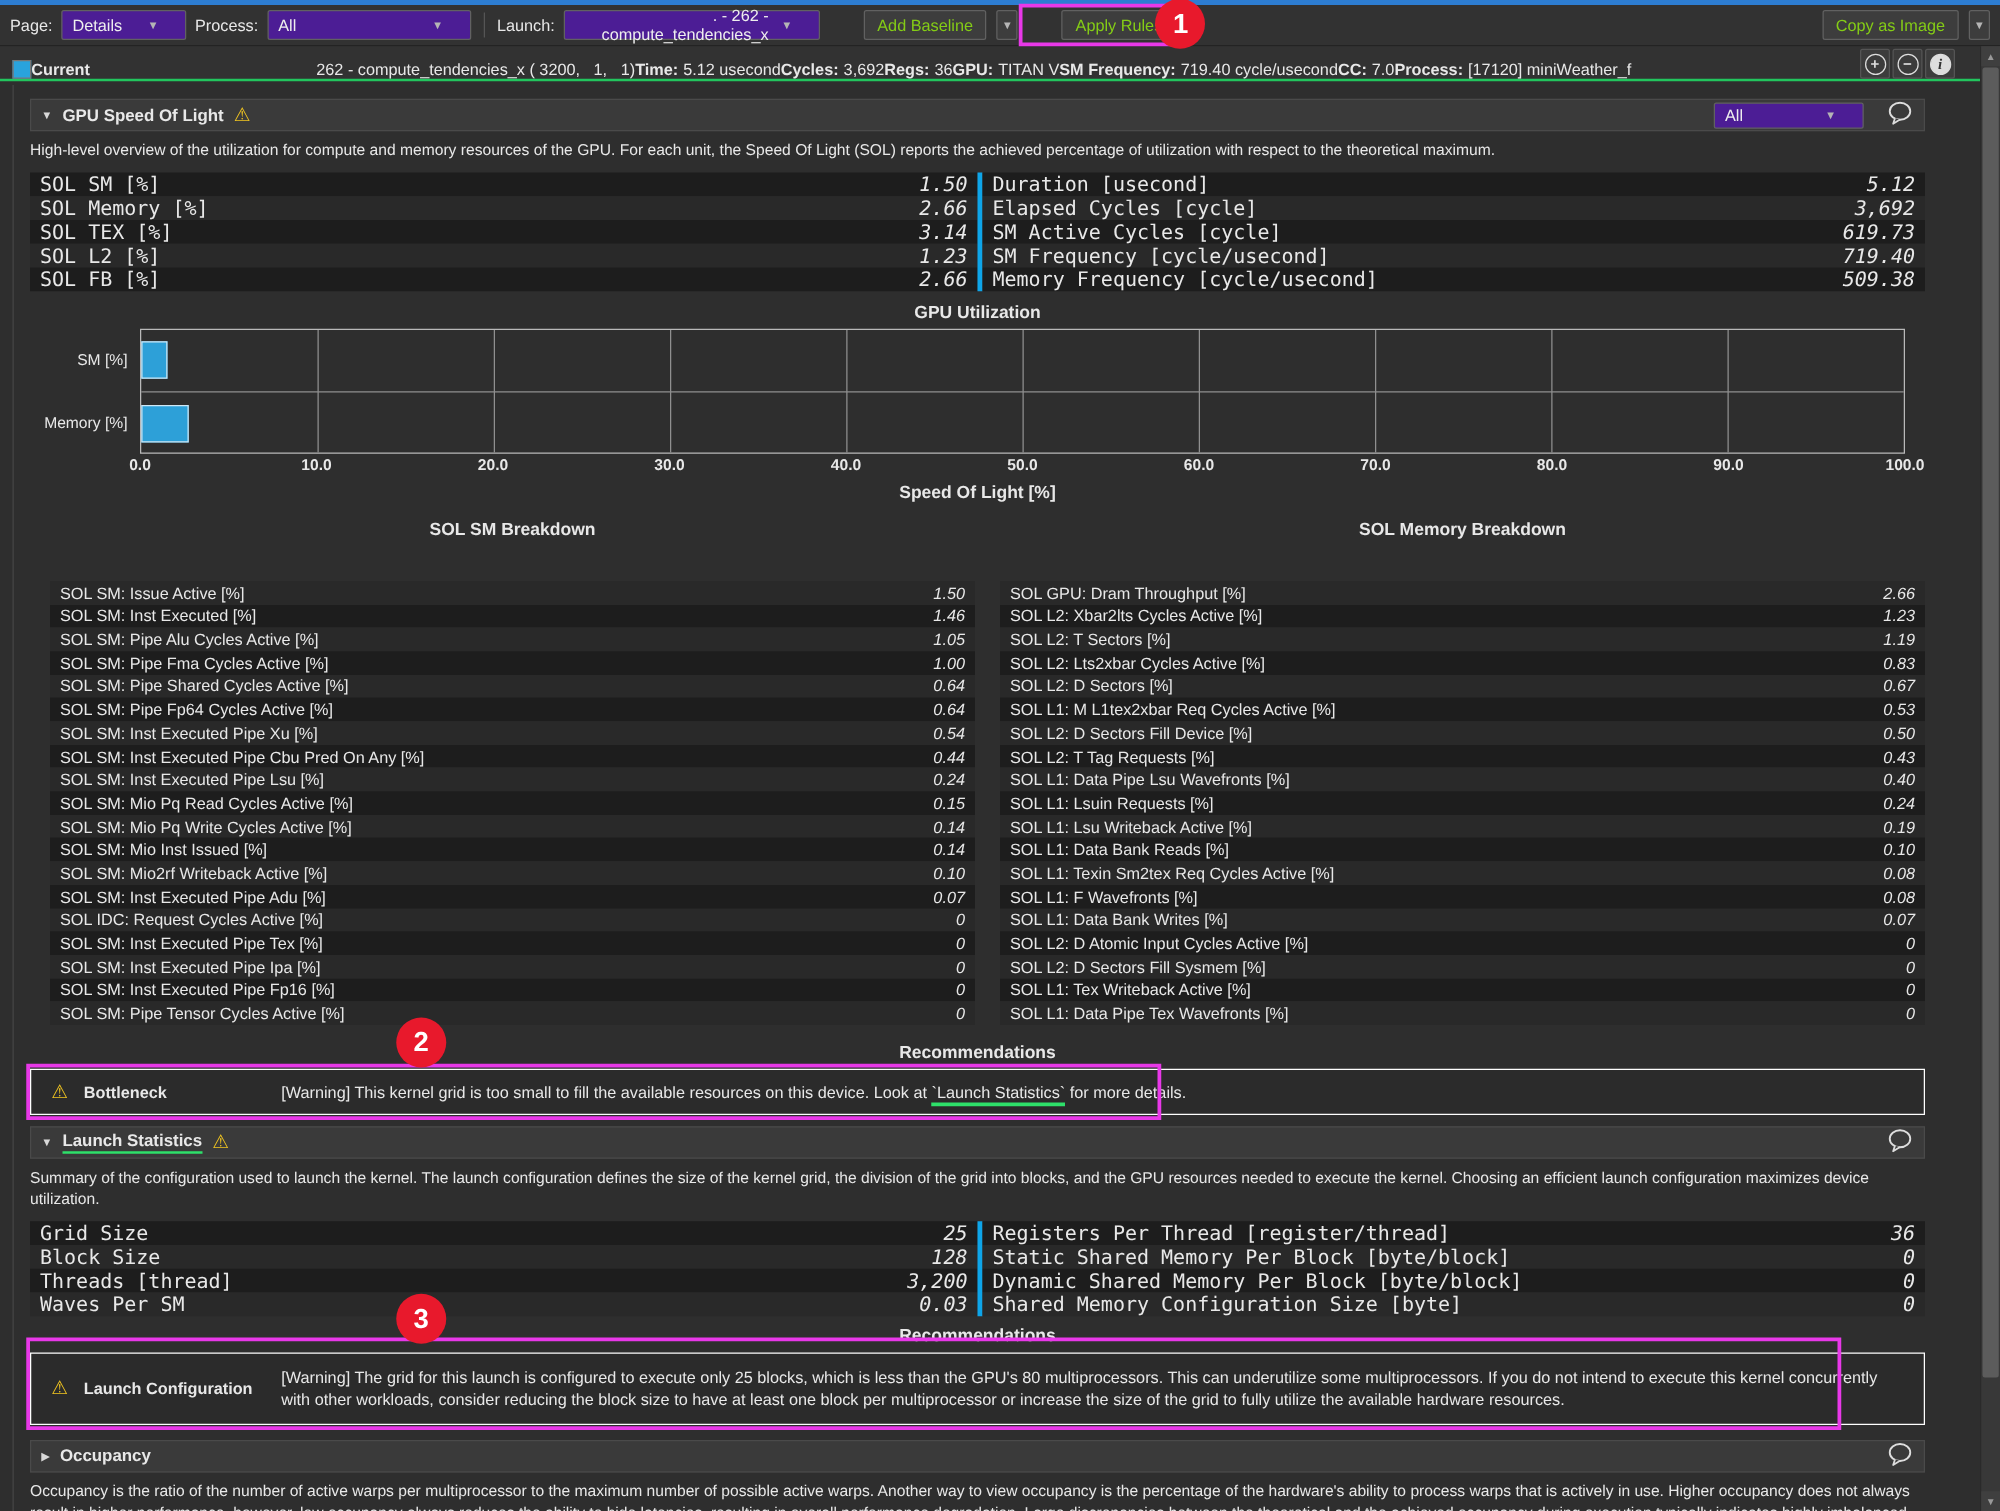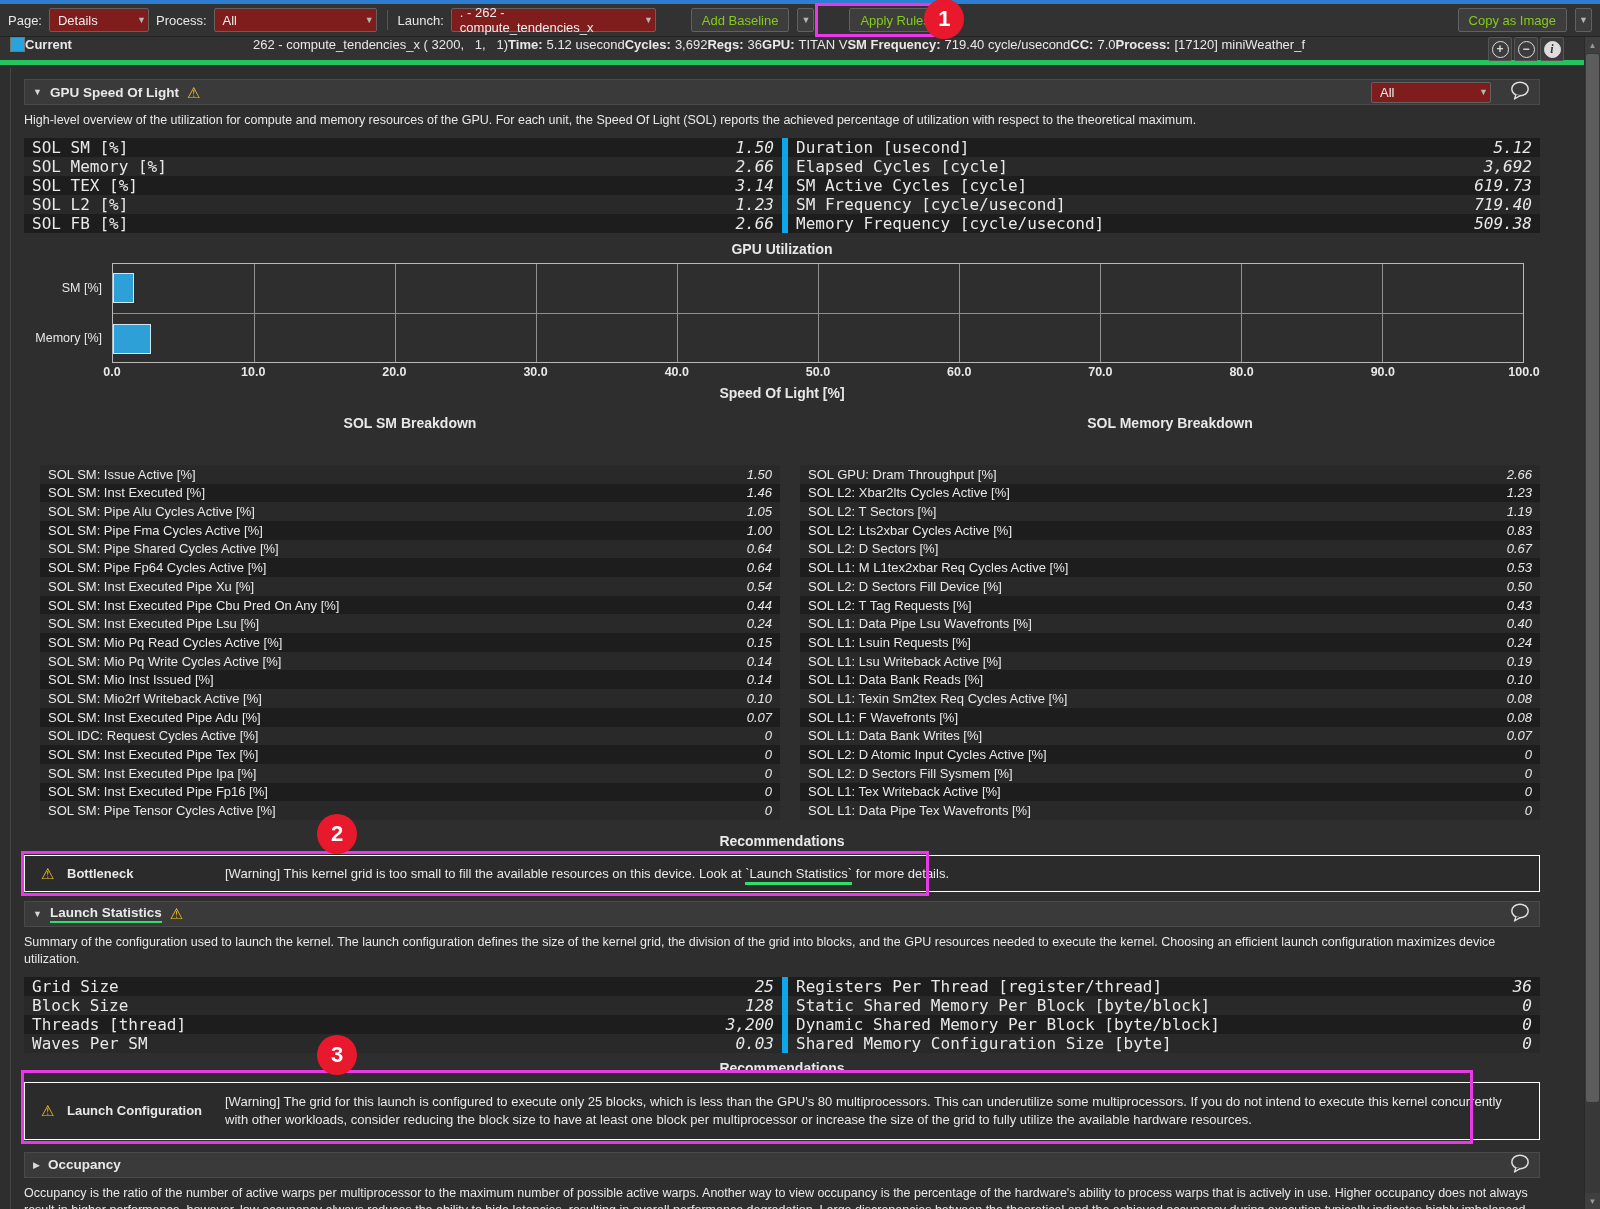--- a/index.html
+++ b/index.html
@@ -14,37 +14,37 @@
 
   
   .topstrip { height:4px; background:#2d7dd2; }
   .toolbar {
     height:33px; background:#323232; border-bottom:1px solid #232323;
     display:flex; align-items:center; padding:0 8px; gap:7px;
   }
   .tlabel { color:#e8e8e8; }
   .combo {
     display:inline-flex; align-items:center; justify-content:space-between;
-    background:#7f1d1d; border:1px solid #616161; border-radius:2px;
-    height:24px; padding:0 2px 0 8px; color:#eee; cursor:default;
+    background:#4c1d95; border:1px solid #616161; border-radius:2px;
+    height:24px; padding:0 21px 0 8px; color:#eee; cursor:default;text-align:right;
   }
   .combo .arrow { margin-left:10px; color:#b5b5b5; font-size:9px; }
   .btn {
     background:#3d3d3d; border:1px solid #616161; border-radius:2px;
     height:24px; padding:0 10px; color:#84cc16;
     display:inline-flex; align-items:center; justify-content:center;margin-left:28px;
   }
   .btn.arrow-btn { width:17px; padding:0; font-size:9px; color:#b5b5b5; margin-left:1px; }
   .sep { width:1px; height:20px; background:#555; margin:0 3px; }
   .spacer { flex:1; }
 
   
   .current-row {
-    height:28px; background:#323232; border-bottom:5px solid #22c55e;
-    display:flex; align-items:flex-start; padding:0 10px; gap:0;
+    height:28px; background:#323232; border-bottom:2px solid #22c55e;
+    display:flex; align-items:flex-end; padding:0 10px; gap:0;
   }
   .cur-square { width:15px; height:15px; background:#29a3dd; border:1px solid #777; }
   .bold { font-weight:bold; }
   .stat { white-space:nowrap; }
   .stat b { margin-right:4px; }
   .round-btn {
     width:24px; height:24px; background:#3c3c3c; border:1px solid #555; border-radius:2px;
     display:inline-flex; align-items:center; justify-content:center;
   }
   .circ { width:17px; height:17px; border:1.6px solid #ddd; border-radius:50%;
@@ -65,21 +65,21 @@
   .warn-glyph { color:#f0c420; font-size:15px; line-height:1; }
   .green-u { border-bottom:2px solid #2ee06a; padding-bottom:1px; }
   .hdr-combo { margin-left:auto; width:120px; height:21px; }
   .bubble { margin-left:auto; }
   .bubble.after-combo { margin-left:10px; }
 
   .desc { font-size:12.5px; margin:7px 0 9px 0; color:#e8e8e8; line-height:1.35; }
 
   
   .cols2 { display:grid; grid-template-columns:1fr 1fr; align-items:start; }
-  .tcol + .tcol { border-left:6px solid #0ea5e9; }
+  .tcol + .tcol { border-left:4px solid #0ea5e9; }
   .trow { height:19px; display:flex; align-items:center; justify-content:space-between; }
   .trow .tname { padding-left:8px; white-space:nowrap; }
   .trow .tval  { padding-right:8px;font-style:italic; }
   .mono .trow { font-family:"DejaVu Sans Mono", monospace; font-size:16px; }
   .tcol .trow:nth-child(odd)  { background:#1d1d1d; }
   .tcol .trow:nth-child(even) { background:#292929; }
   .alt .trow:nth-child(odd)  { background:#292929; }
   .alt .trow:nth-child(even) { background:#1d1d1d; }
   .bd .trow { height:18.7px; font-size:13px; }
 

